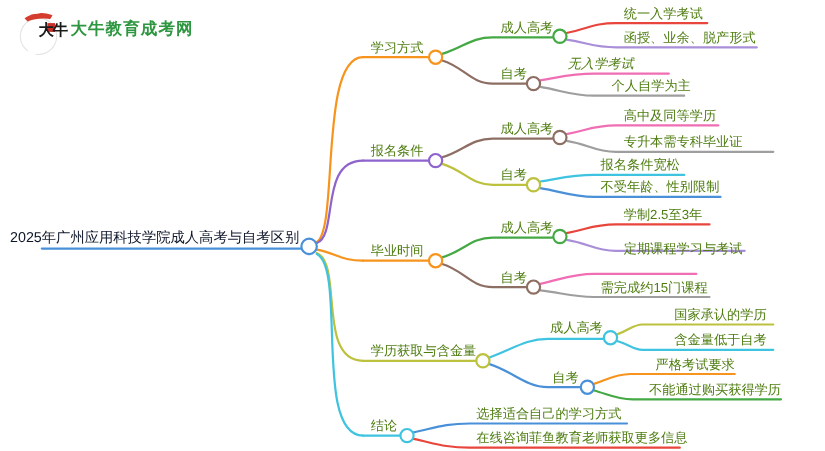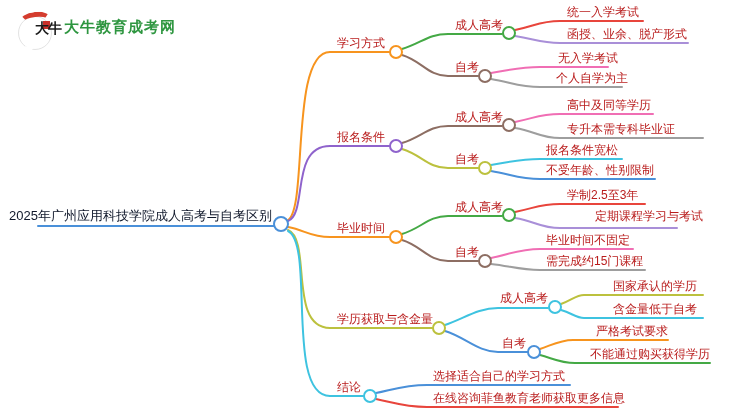--- a/index.html
+++ b/index.html
@@ -1,21 +1,21 @@
 <!DOCTYPE html>
 <html><head>
 <meta charset="utf-8">
 <style>
   html,body{margin:0;padding:0;background:#fff;}
   #stage{
     position:relative;width:750px;height:410px;background:#ffffff;overflow:hidden;
     font-family:"Liberation Sans","DejaVu Sans",sans-serif;color:#3f3f3f;
   }
   #edges{position:absolute;left:0;top:0;width:750px;height:410px;}
-  .lbl{position:absolute;white-space:nowrap;font-size:12px;line-height:16px;color:#b91c1c;}
+  .lbl{position:absolute;white-space:nowrap;font-size:12px;line-height:16px;color:#4d7c0f;}
   .root-lbl{font-size:13px;line-height:18px;color:#0f172a;}
   
   .logo{position:absolute;left:18px;top:13px;display:flex;align-items:flex-start;}
   .logo-mark{position:relative;width:38px;height:40px;}
   .logo-bubble{
     position:absolute;left:0;top:3px;width:34px;height:34px;border-radius:50%;
     background:#fff;border:1.5px solid #e3e3e3;box-sizing:border-box;
   }
   .logo-arc{
     position:absolute;left:2px;top:-1px;width:31px;height:16px;
@@ -119,37 +119,36 @@
     </div>
   </div>
 
   <div class="lbl root-lbl" style="right:478px;top:207px;">2025年广州应用科技学院成人高考与自考区别</div>
 
   <div class="lbl" style="left:337px;top:35px;">学习方式</div>
   <div class="lbl" style="left:455px;top:17px;">成人高考</div>
   <div class="lbl" style="left:567px;top:4px;">统一入学考试</div>
   <div class="lbl" style="left:567px;top:26px;">函授、业余、脱产形式</div>
   <div class="lbl" style="left:455px;top:59px;">自考</div>
-  <div class="lbl" style="left:558px;top:50px;">无入学考试</div>
+  <div class="lbl" style="left:516px;top:50px;font-style:italic;">无入学考试</div>
   <div class="lbl" style="left:546px;top:70px;margin-left:10px;">个人自学为主</div>
 
   <div class="lbl" style="left:337px;top:129px;">报名条件</div>
   <div class="lbl" style="left:455px;top:109px;">成人高考</div>
   <div class="lbl" style="left:567px;top:121px;">专升本需专科毕业证</div>
   <div class="lbl" style="left:567px;top:97px;">高中及同等学历</div>
   <div class="lbl" style="left:455px;top:151px;">自考</div>
   <div class="lbl" style="left:546px;top:142px;">报名条件宽松</div>
   <div class="lbl" style="left:546px;top:162px;">不受年龄、性别限制</div>
 
   <div class="lbl" style="left:337px;top:220px;">毕业时间</div>
   <div class="lbl" style="left:455px;top:199px;">成人高考</div>
   <div class="lbl" style="left:567px;top:187px;">学制2.5至3年</div>
-  <div class="lbl" style="left:567px;top:208px;margin-left:28px;">定期课程学习与考试</div>
+  <div class="lbl" style="left:567px;top:218px;">定期课程学习与考试</div>
   <div class="lbl" style="left:455px;top:244px;">自考</div>
-  <div class="lbl" style="left:546px;top:232px;">毕业时间不固定</div>
   <div class="lbl" style="left:546px;top:253px;">需完成约15门课程</div>
 
   <div class="lbl" style="left:337px;top:311px;">学历获取与含金量</div>
   <div class="lbl" style="left:500px;top:290px;">成人高考</div>
   <div class="lbl" style="left:613px;top:301px;">含金量低于自考</div>
   <div class="lbl" style="left:613px;top:278px;">国家承认的学历</div>
   <div class="lbl" style="left:502px;top:335px;">自考</div>
   <div class="lbl" style="left:596px;top:323px;">严格考试要求</div>
   <div class="lbl" style="left:590px;top:346px;">不能通过购买获得学历</div>
 

